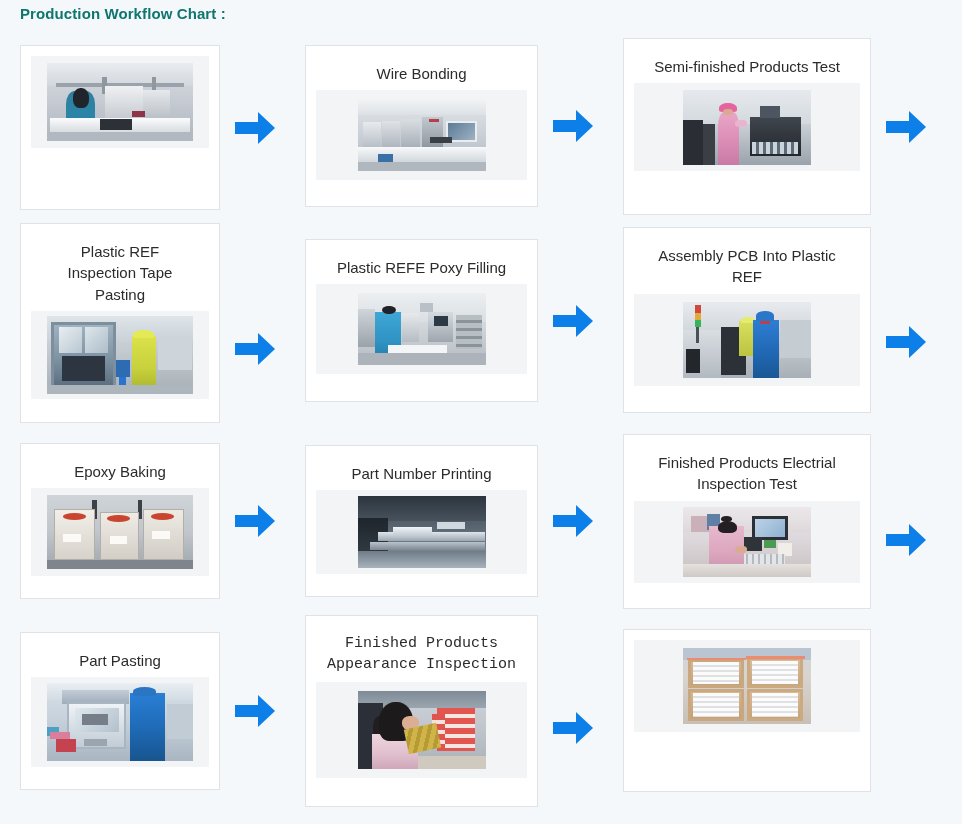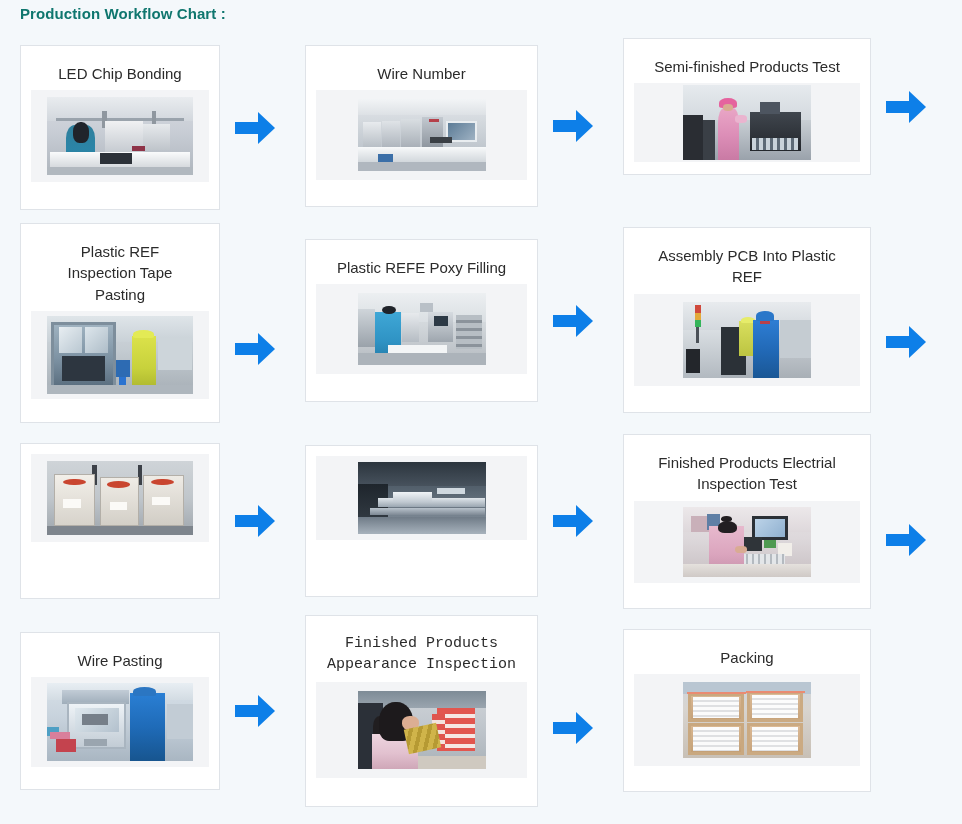--- a/index.html
+++ b/index.html
@@ -265,21 +265,20 @@
 <body>
 
 <div id="page-title">Production Workflow Chart :</div>
 
 <div id="flow-grid">
 
   <div class="flow-row" style="height:185px;">
 
     <div class="flow-cell" style="left:20px; top:12px;">
       <div class="step-card" style="width:200px; height:165px;">
-        <div class="step-title">LED Chip Bonding</div>
         <div class="step-thumb" style="height:92px;">
           <div class="photo" style="width:146px;height:78px;">
             <div class="scene s1">
               <div class="pp wall"></div>
                 <div class="pp shelf"></div>
                 <div class="pp post1"></div>
                 <div class="pp post2"></div>
               <div class="pp mach"></div>
                 <div class="pp mach2"></div>
                 <div class="pp person"></div>
@@ -294,21 +293,21 @@
       </div>
       <div class="arrow" style="margin-left:12px;">
         <svg width="42" height="34" viewBox="0 0 42 34" aria-hidden="true">
           <path d="M1 11 H24 V1 L41 17 L24 33 V23 H1 Z" fill="#0d7fe8"></path>
         </svg>
       </div>
     </div>
 
     <div class="flow-cell" style="left:305px; top:12px;">
       <div class="step-card" style="width:233px; height:162px;">
-        <div class="step-title">Wire Number</div>
+        <div class="step-title">Wire Bonding</div>
         <div class="step-thumb" style="height:90px;">
           <div class="photo" style="width:128px;height:72px;">
             <div class="scene s2">
               <div class="pp ceil"></div>
                 <div class="pp m1"></div>
                 <div class="pp m2"></div>
                 <div class="pp m3"></div>
               <div class="pp m4"></div>
                 <div class="pp mon"></div>
                 <div class="pp brand"></div>
@@ -321,21 +320,21 @@
         </div>
       </div>
       <div class="arrow" style="margin-left:12px;">
         <svg width="42" height="34" viewBox="0 0 42 34" aria-hidden="true">
           <path d="M1 11 H24 V1 L41 17 L24 33 V23 H1 Z" fill="#0d7fe8"></path>
         </svg>
       </div>
     </div>
 
     <div class="flow-cell" style="left:623px; top:5px;">
-      <div class="step-card" style="width:248px; height:137px;">
+      <div class="step-card" style="width:248px; height:177px;">
         <div class="step-title" style="max-width:200px;">Semi-finished Products Test</div>
         <div class="step-thumb" style="height:88px;">
           <div class="photo" style="width:128px;height:75px;">
             <div class="scene s3">
               <div class="pp wl"></div>
                 <div class="pp drk"></div>
                 <div class="pp drk2"></div>
                 <div class="pp rig"></div>
               <div class="pp wires"></div>
                 <div class="pp body"></div>
@@ -442,20 +441,21 @@
           <path d="M1 11 H24 V1 L41 17 L24 33 V23 H1 Z" fill="#0d7fe8"></path>
         </svg>
       </div>
     </div>
   </div>
 
   <div class="flow-row" style="height:191px;">
 
     <div class="flow-cell" style="left:20px; top:22px;">
       <div class="step-card" style="width:200px; height:156px;">
+        <div class="step-title">Epoxy Baking</div>
         <div class="step-thumb" style="height:88px;">
           <div class="photo" style="width:146px;height:74px;">
             <div class="scene s7">
               <div class="pp pipe"></div>
                 <div class="pp pipe2"></div>
               <div class="pp o1"></div>
                 <div class="pp o2"></div>
                 <div class="pp o3"></div>
               <div class="pp r1"></div>
                 <div class="pp r2"></div>
@@ -470,20 +470,21 @@
       </div>
       <div class="arrow" style="margin-left:12px;">
         <svg width="42" height="34" viewBox="0 0 42 34" aria-hidden="true">
           <path d="M1 11 H24 V1 L41 17 L24 33 V23 H1 Z" fill="#0d7fe8"></path>
         </svg>
       </div>
     </div>
 
     <div class="flow-cell" style="left:305px; top:24px;">
       <div class="step-card" style="width:233px; height:152px;">
+        <div class="step-title">Part Number Printing</div>
         <div class="step-thumb" style="height:84px;">
           <div class="photo" style="width:128px;height:72px;">
             <div class="scene s8">
               <div class="pp d1"></div>
                 <div class="pp d2"></div>
                 <div class="pp rail"></div>
               <div class="pp bar"></div>
                 <div class="pp rail2"></div>
                 <div class="pp shine"></div>
                 <div class="pp btm"></div>
@@ -526,21 +527,21 @@
           <path d="M1 11 H24 V1 L41 17 L24 33 V23 H1 Z" fill="#0d7fe8"></path>
         </svg>
       </div>
     </div>
   </div>
 
   <div class="flow-row" style="height:200px;">
 
     <div class="flow-cell" style="left:20px; top:20px;">
       <div class="step-card" style="width:200px; height:158px;">
-        <div class="step-title">Wire Pasting</div>
+        <div class="step-title">Part Pasting</div>
         <div class="step-thumb" style="height:90px;">
           <div class="photo" style="width:146px;height:78px;">
             <div class="scene s10">
               <div class="pp wl"></div>
                 <div class="pp rht"></div>
                 <div class="pp hood"></div>
                 <div class="pp mach"></div>
               <div class="pp win"></div>
                 <div class="pp in"></div>
                 <div class="pp lbl"></div>
@@ -582,21 +583,20 @@
       </div>
       <div class="arrow" style="margin-left:12px; margin-top:34px;">
         <svg width="42" height="34" viewBox="0 0 42 34" aria-hidden="true">
           <path d="M1 11 H24 V1 L41 17 L24 33 V23 H1 Z" fill="#0d7fe8"></path>
         </svg>
       </div>
     </div>
 
     <div class="flow-cell" style="left:623px; top:17px;">
       <div class="step-card" style="width:248px; height:163px;">
-        <div class="step-title">Packing</div>
         <div class="step-thumb" style="height:92px;">
           <div class="photo" style="width:128px;height:76px;">
             <div class="scene s12">
               <div class="pp bl"></div>
               <div class="pp bx1"></div>
                 <div class="pp bx2"></div>
                 <div class="pp bx3"></div>
                 <div class="pp bx4"></div>
               <div class="pp rd1"></div>
                 <div class="pp rd2"></div>

